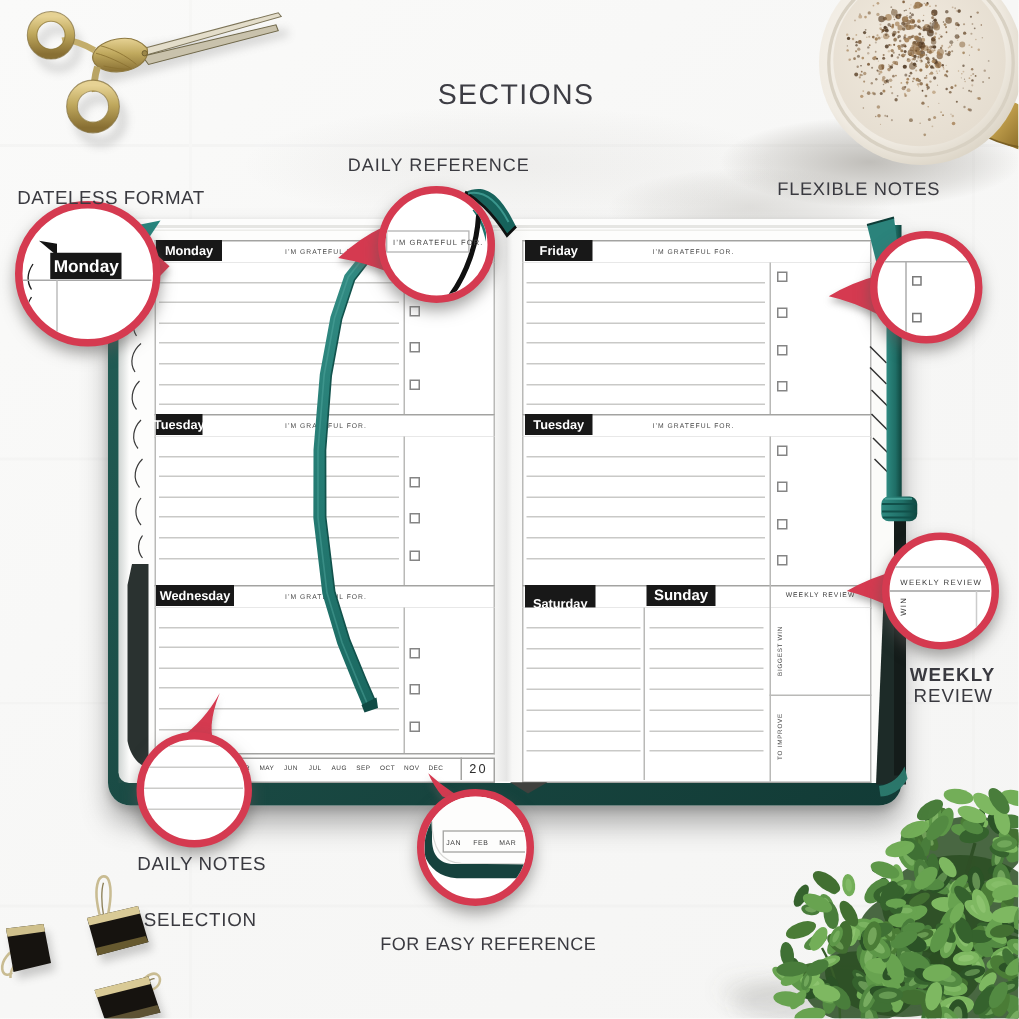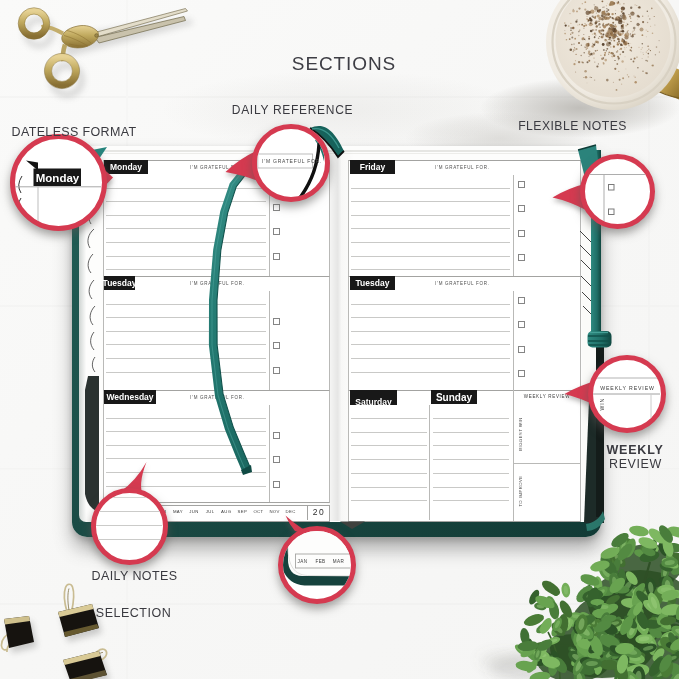--- a/index.html
+++ b/index.html
@@ -1205,12 +1205,13 @@
 </svg>
     </div>
     <div class="lbl" style="left:344px;top:53.4px;transform:translateX(-50%);font-size:19px;letter-spacing:0.9px;color:#3d3d44;">SECTIONS</div>
     <div class="lbl" style="left:292.5px;top:102.7px;transform:translateX(-50%);font-size:12px;letter-spacing:0.7px;color:#3a3a40;">DAILY REFERENCE</div>
     <div class="lbl" style="left:74px;top:124.6px;transform:translateX(-50%);font-size:12.5px;letter-spacing:0.35px;color:#3a3a40;">DATELESS FORMAT</div>
     <div class="lbl" style="left:572.5px;top:118.7px;transform:translateX(-50%);font-size:12.2px;letter-spacing:0.45px;color:#3a3a40;">FLEXIBLE NOTES</div>
     <div class="lbl" style="left:635px;top:442.6px;transform:translateX(-50%);font-size:12.5px;letter-spacing:0.8px;color:#3a3a40;font-weight:bold;">WEEKLY</div>
     <div class="lbl" style="left:635.5px;top:456.6px;transform:translateX(-50%);font-size:12.5px;letter-spacing:0.6px;color:#3a3a40;">REVIEW</div>
     <div class="lbl" style="left:134.5px;top:568.6px;transform:translateX(-50%);font-size:12.5px;letter-spacing:0.4px;color:#3a3a40;">DAILY NOTES</div>
     <div class="lbl" style="left:133.5px;top:584.6px;transform:translateX(-50%);font-size:12.5px;letter-spacing:0.5px;color:#3a3a40;margin-top:21px;">SELECTION</div>
+    <div class="lbl" style="left:325.5px;top:621.7px;transform:translateX(-50%);font-size:12px;letter-spacing:0.35px;color:#3a3a40;">FOR EASY REFERENCE</div>
   </div>
 </body></html>

